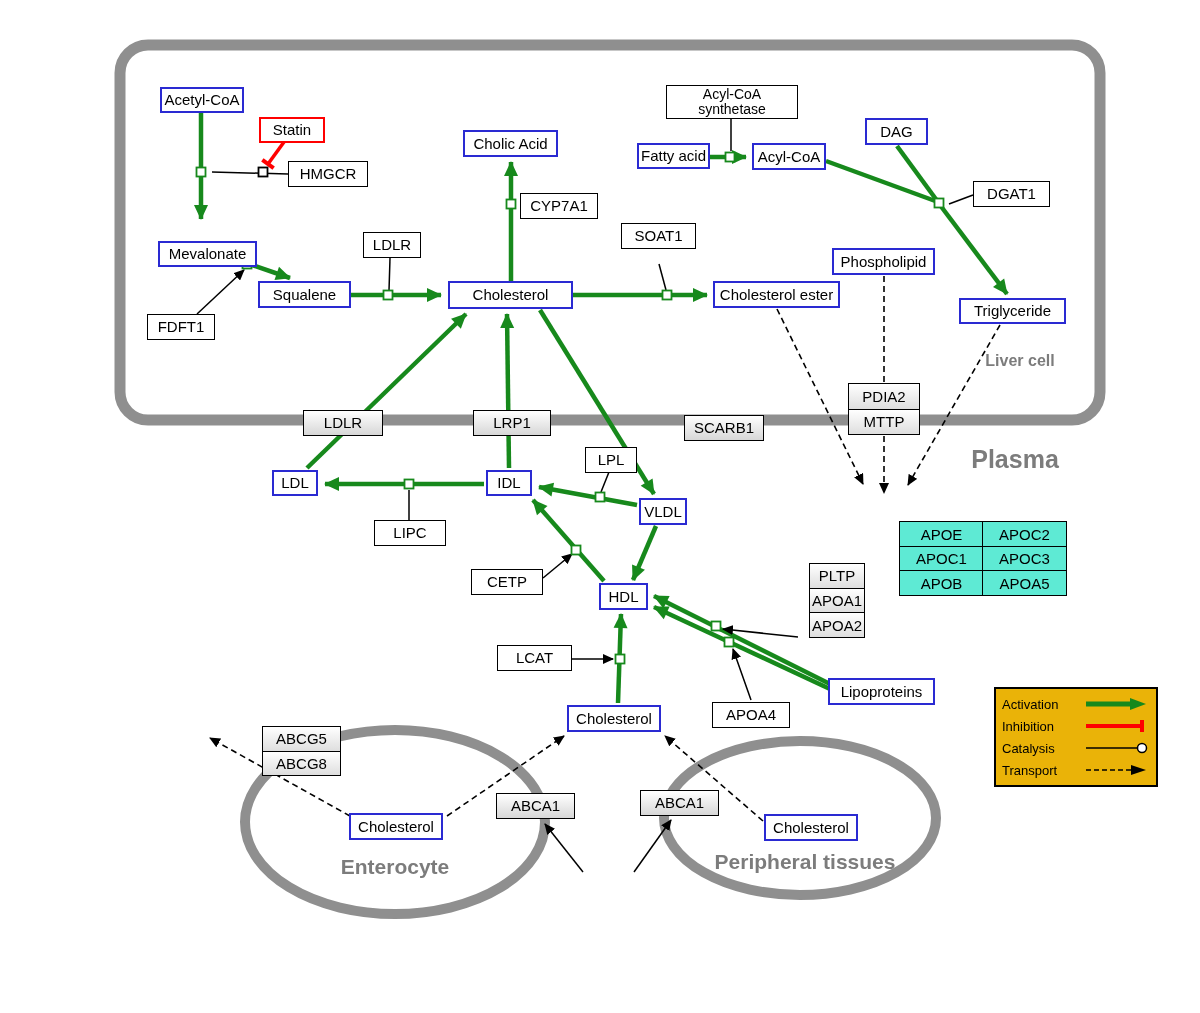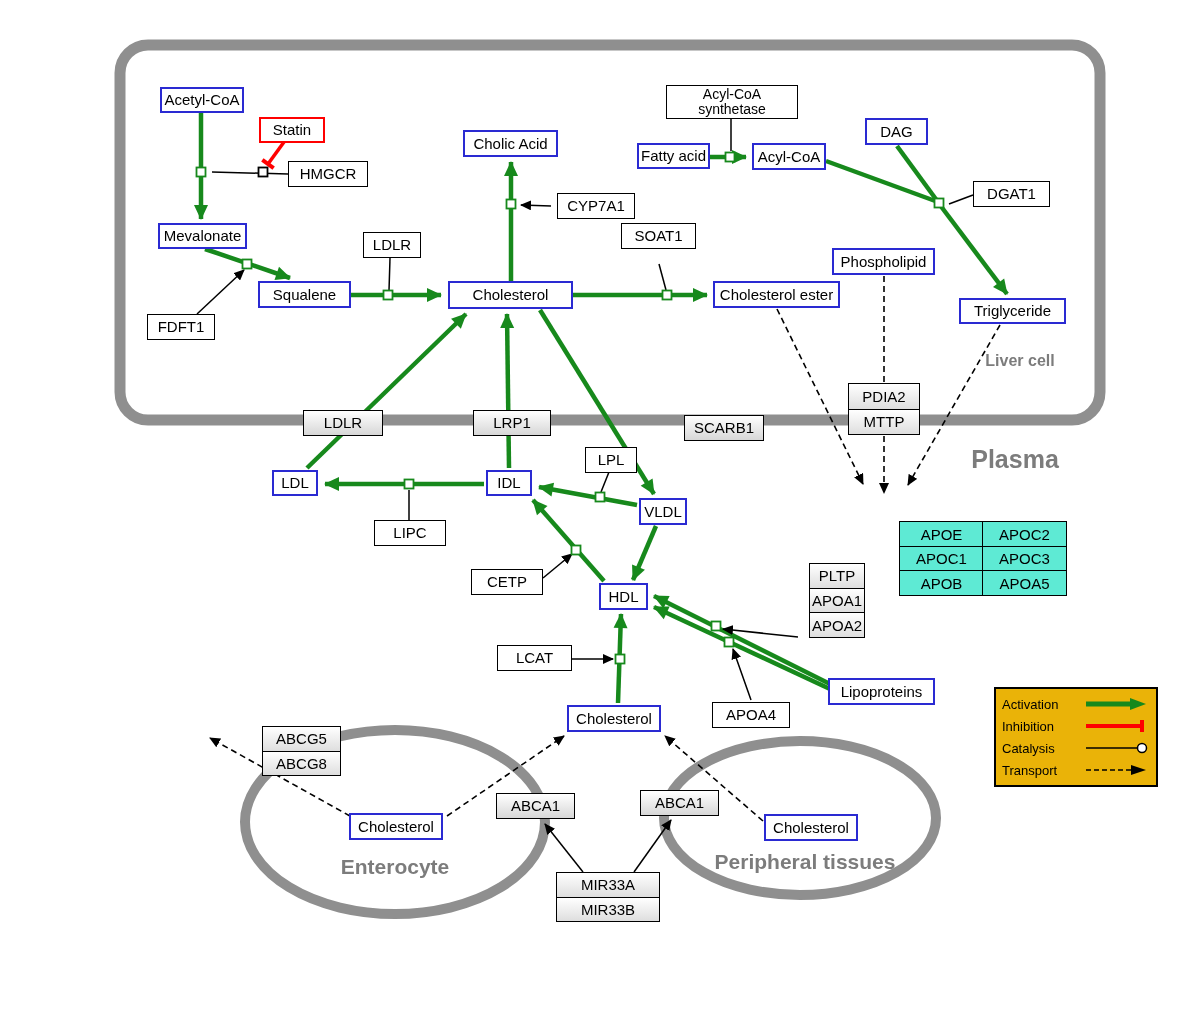--- a/index.html
+++ b/index.html
@@ -123,27 +123,27 @@
   </svg>
 
   <div class="compartment-label" style="left:940px;top:352px;width:160px;font-size:16px;">Liver cell</div>
   <div class="compartment-label" style="left:950px;top:445px;width:130px;font-size:25px;">Plasma</div>
   <div class="compartment-label" style="left:315px;top:855px;width:160px;font-size:21px;">Enterocyte</div>
   <div class="compartment-label" style="left:700px;top:850px;width:210px;font-size:21px;">Peripheral tissues</div>
 
   <div class="node blue" style="left:160px;top:87px;width:84px;height:26px;">Acetyl-CoA</div>
   <div class="node red" style="left:259px;top:117px;width:66px;height:26px;">Statin</div>
   <div class="node" style="left:288px;top:161px;width:80px;height:26px;">HMGCR</div>
-  <div class="node blue" style="left:158px;top:223px;width:89px;height:26px;">Mevalonate</div>
+  <div class="node blue" style="left:158px;top:241px;width:99px;height:26px;">Mevalonate</div>
   <div class="node" style="left:147px;top:314px;width:68px;height:26px;">FDFT1</div>
   <div class="node blue" style="left:258px;top:281px;width:93px;height:27px;">Squalene</div>
   <div class="node" style="left:363px;top:232px;width:58px;height:26px;">LDLR</div>
   <div class="node blue" style="left:448px;top:281px;width:125px;height:28px;">Cholesterol</div>
   <div class="node blue" style="left:463px;top:130px;width:95px;height:27px;">Cholic Acid</div>
-  <div class="node" style="left:557px;top:193px;width:78px;height:26px;">CYP7A1</div>
+  <div class="node" style="left:520px;top:193px;width:78px;height:26px;">CYP7A1</div>
   <div class="node" style="left:621px;top:223px;width:75px;height:26px;">SOAT1</div>
   <div class="node blue" style="left:713px;top:281px;width:127px;height:27px;">Cholesterol ester</div>
   <div class="node blue" style="left:637px;top:143px;width:73px;height:26px;">Fatty acid</div>
   <div class="node blue" style="left:752px;top:143px;width:74px;height:27px;">Acyl-CoA</div>
   <div class="node two-line" style="left:666px;top:85px;width:132px;height:34px;">
     <span>Acyl-CoA</span>
     <span>synthetase</span>
   </div>
   <div class="node blue" style="left:865px;top:118px;width:63px;height:27px;">DAG</div>
   <div class="node" style="left:973px;top:181px;width:77px;height:26px;">DGAT1</div>
@@ -189,24 +189,20 @@
 
   <div class="stack" style="left:262px;top:726px;width:79px;height:50px;">
     <div class="row">ABCG5</div>
     <div class="row">ABCG8</div>
   </div>
   <div class="node blue" style="left:349px;top:813px;width:94px;height:27px;">Cholesterol</div>
   <div class="node mem" style="left:496px;top:793px;width:79px;height:26px;">ABCA1</div>
   <div class="node mem" style="left:640px;top:790px;width:79px;height:26px;">ABCA1</div>
   <div class="node blue" style="left:764px;top:814px;width:94px;height:27px;">Cholesterol</div>
 
-  <div class="stack" style="left:556px;top:872px;width:104px;height:50px;">
-    <div class="row">MIR33A</div>
-    <div class="row">MIR33B</div>
-  </div>
 
   <div class="legend">
     <div class="legend-row">
       <span>Activation</span>
       <svg width="66" height="14">
         <line x1="2" y1="7" x2="48" y2="7" stroke="#17891c" stroke-width="5"></line>
         <path d="M46,1 L62,7 L46,13 Z" fill="#17891c"></path>
       </svg>
     </div>
     <div class="legend-row">

